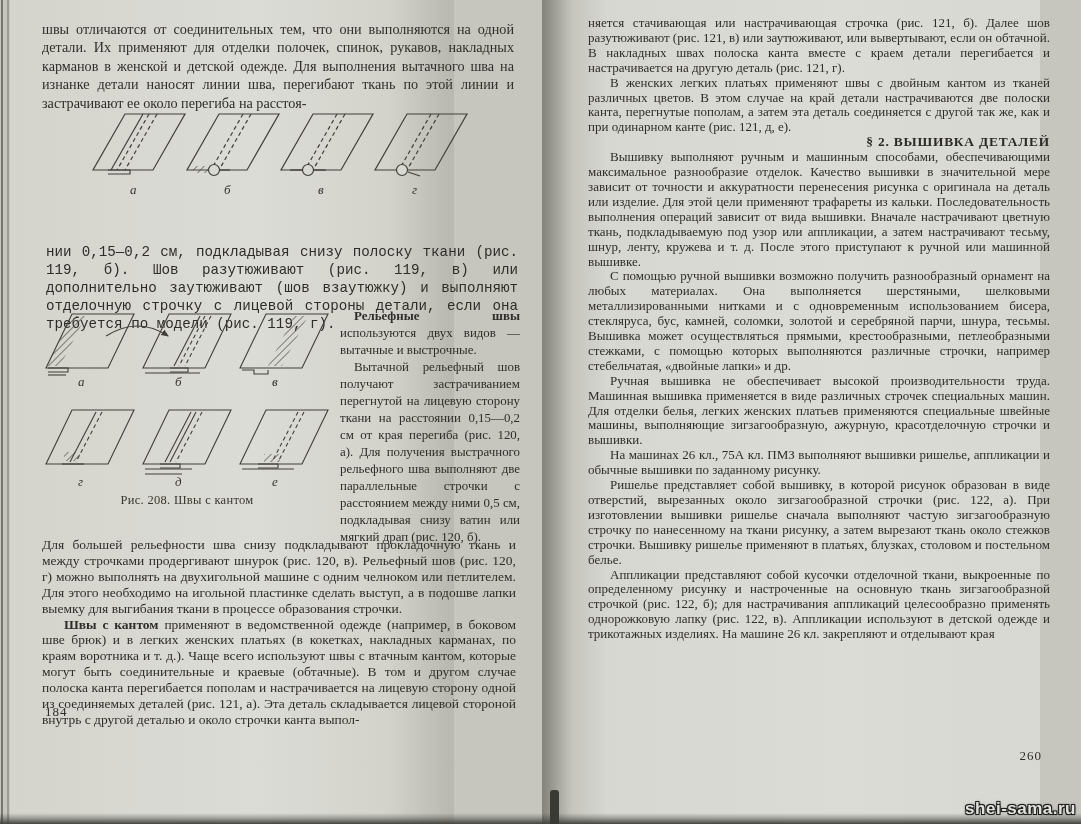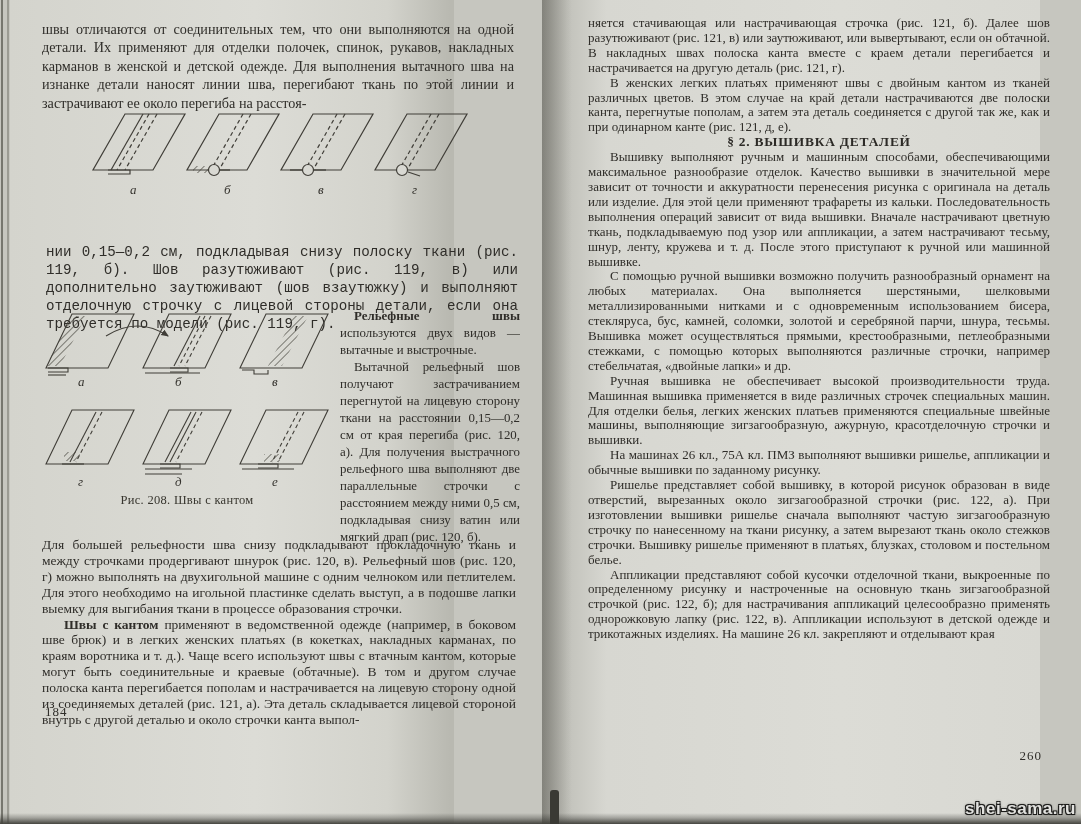--- a/index.html
+++ b/index.html
@@ -31,21 +31,21 @@
   .lp-fig120-cap{left:100px;top:201px;width:400px;text-align:center;font-size:12.8px;letter-spacing:0.3px;color:#38362f;}
   .lp-mid{left:36px;top:243px;width:472px;font-size:14.2px;line-height:18px;font-family:Liberation Mono, monospace;}
   .lp-cols{left:32px;top:308px;width:478px;height:240px;}
   .lp-fig121{position:absolute;left:0;top:0;width:290px;text-align:center;}
   .lp-fig121-cap{margin-top:3px;text-align:center;font-size:12.5px;letter-spacing:0.3px;color:#38362f;}
   .lp-coltext{position:absolute;left:298px;top:0;width:180px;font-size:12.9px;line-height:17px;text-align:justify;}
   .lp-bottom{left:32px;top:537px;width:474px;font-size:13.5px;line-height:15.9px;}
   .lp-pagenum{left:35px;top:704px;font-size:13px;letter-spacing:1px;}
 
   .rp-flow{left:46px;top:16px;width:462px;font-size:13px;line-height:14.9px;}
-  .rp-heading{text-align:center;font-weight:bold;font-size:13.4px;letter-spacing:0.8px;margin:12px 70px 9px 0;text-indent:0;color:#2c2a26;}
+  .rp-heading{text-align:right;font-weight:bold;font-size:13.4px;letter-spacing:0.8px;margin:12px 70px 9px 0;text-indent:0;color:#2c2a26;}
   .rp-pagenum{position:absolute;left:450px;top:748px;width:50px;text-align:right;font-size:13px;letter-spacing:1px;}
 
   .watermark{
     position:absolute;right:5px;bottom:5px;
     font-family:"Liberation Sans","DejaVu Sans",sans-serif;
     font-weight:bold;font-size:17px;letter-spacing:0.5px;color:#e2e2df;
     text-shadow:-1px -1px 0 #1c1c1a,1px -1px 0 #1c1c1a,-1px 1px 0 #1c1c1a,1px 1px 0 #1c1c1a,0 0 3px #000;
   }
   svg{display:block;}
   svg text{font-family:"Liberation Serif","DejaVu Serif",serif;font-style:italic;font-size:13px;fill:#35332e;}

